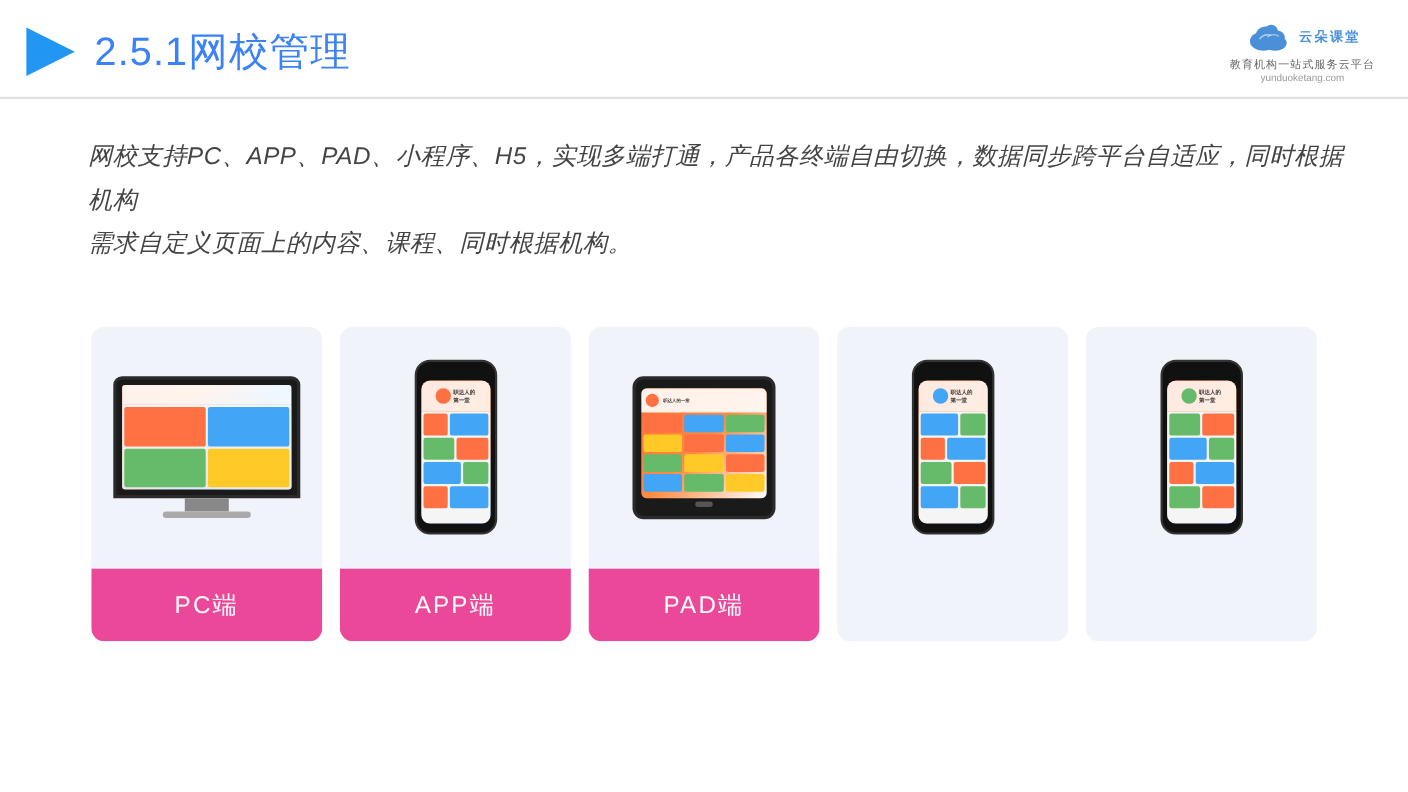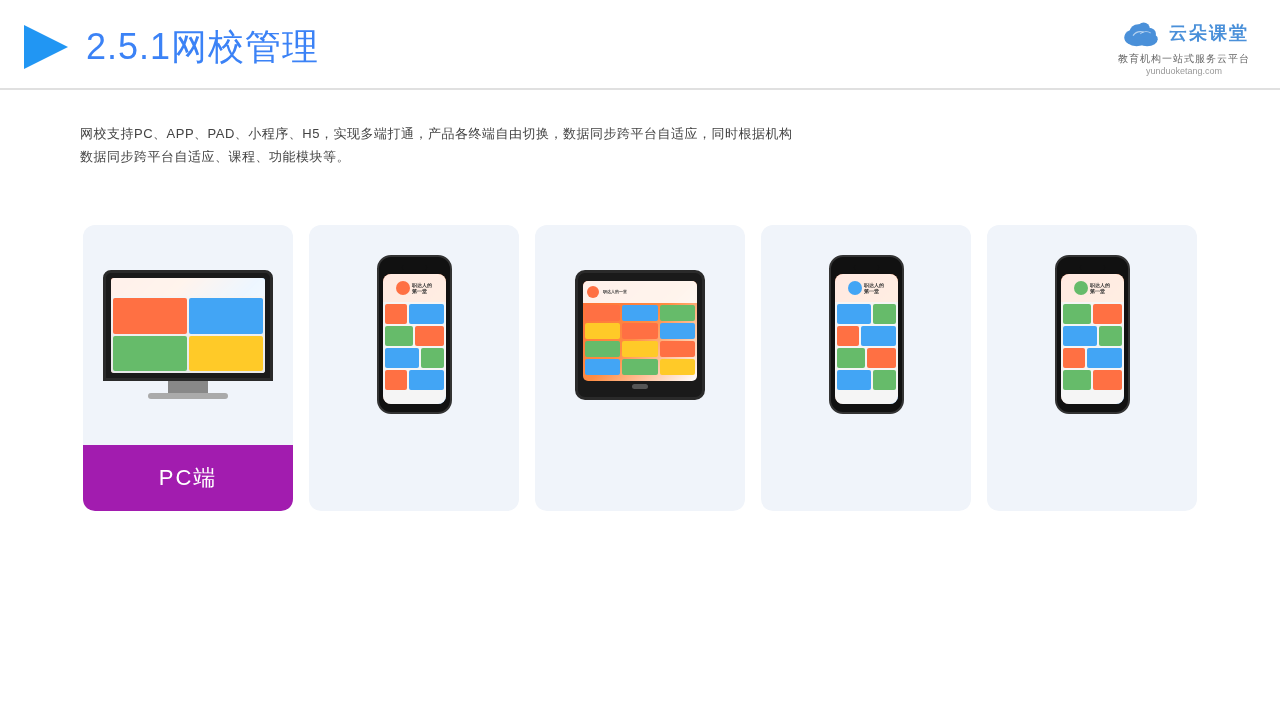--- a/index.html
+++ b/index.html
@@ -42,45 +42,46 @@
     .logo-cloud {
       display: flex;
       align-items: center;
       gap: 6px;
     }
     .cloud-icon-svg {
       width: 44px;
       height: 30px;
     }
     .logo-text-main {
-      font-size: 18px;
+      font-size: 12px;
       color: #4a90d9;
       font-weight: bold;
       letter-spacing: 2px;
     }
     .logo-subtitle {
       font-size: 10px;
       color: #666;
       text-align: center;
       letter-spacing: 1px;
       margin-top: 4px;
     }
     .logo-url {
       font-size: 9px;
       color: #999;
       text-align: center;
     }
 
     
     .description {
       padding: 32px 44px 16px 80px;
-      font-size: 13px;
+      font-size: 22px;
       color: #444;
       line-height: 1.8;
       letter-spacing: 0.5px;
+      font-style: italic;
     }
 
     
     .cards-container {
       display: flex;
       justify-content: center;
       gap: 16px;
       padding: 30px 60px 20px 60px;
       margin-top: 10px;
     }
@@ -100,21 +101,21 @@
       width: 100%;
       height: 220px;
       display: flex;
       align-items: center;
       justify-content: center;
       padding: 16px 10px;
     }
 
     .card-label {
       width: 100%;
-      background: #a21caf;
+      background: #ec4899;
       color: white;
       text-align: center;
       font-size: 22px;
       font-weight: 500;
       padding: 18px 0;
       letter-spacing: 2px;
     }
 
     
     .pc-monitor {
@@ -314,21 +315,21 @@
       </svg>
       <span class="logo-text-main">云朵课堂</span>
     </div>
     <div class="logo-subtitle">教育机构一站式服务云平台</div>
     <div class="logo-url">yunduoketang.com</div>
   </div>
 </div>
 
 <div class="description">
   <p>网校支持PC、APP、PAD、小程序、H5，实现多端打通，产品各终端自由切换，数据同步跨平台自适应，同时根据机构</p>
-  <p>数据同步跨平台自适应、课程、功能模块等。</p>
+  <p>需求自定义页面上的内容、课程、同时根据机构。</p>
 </div>
 
 <div class="cards-container">
 
   <div class="card">
     <div class="card-image-area">
       <div class="pc-monitor">
         <div class="monitor-body">
           <div class="monitor-screen">
             <div class="monitor-screen-content">
@@ -375,20 +376,21 @@
               </div>
               <div class="phone-content-row">
                 <div class="pcb"></div>
                 <div class="pcb2"></div>
               </div>
             </div>
           </div>
         </div>
       </div>
     </div>
+    <div class="card-label">APP端</div>
   </div>
 
   <div class="card">
     <div class="card-image-area">
       <div class="tablet-mockup">
         <div class="tablet-frame">
           <div class="tablet-screen">
             <div class="tablet-inner-top">
               <div style="width:12px;height:12px;border-radius:50%;background:#ff7043;"></div>
               <div style="font-size:4px;color:#333;margin-left:2px;font-weight:bold;">职达人的一堂</div>
@@ -413,20 +415,21 @@
                 <div class="tb2"></div>
                   <div class="tb3"></div>
                   <div class="tb4"></div>
               </div>
             </div>
           </div>
           <div class="tablet-home"></div>
         </div>
       </div>
     </div>
+    <div class="card-label">PAD端</div>
   </div>
 
   <div class="card">
     <div class="card-image-area">
       <div class="phone-mockup">
         <div class="phone-frame">
           <div class="phone-notch"></div>
           <div class="phone-screen">
             <div class="phone-screen-inner">
               <div class="phone-logo-dot" style="background:#42a5f5;"></div>

